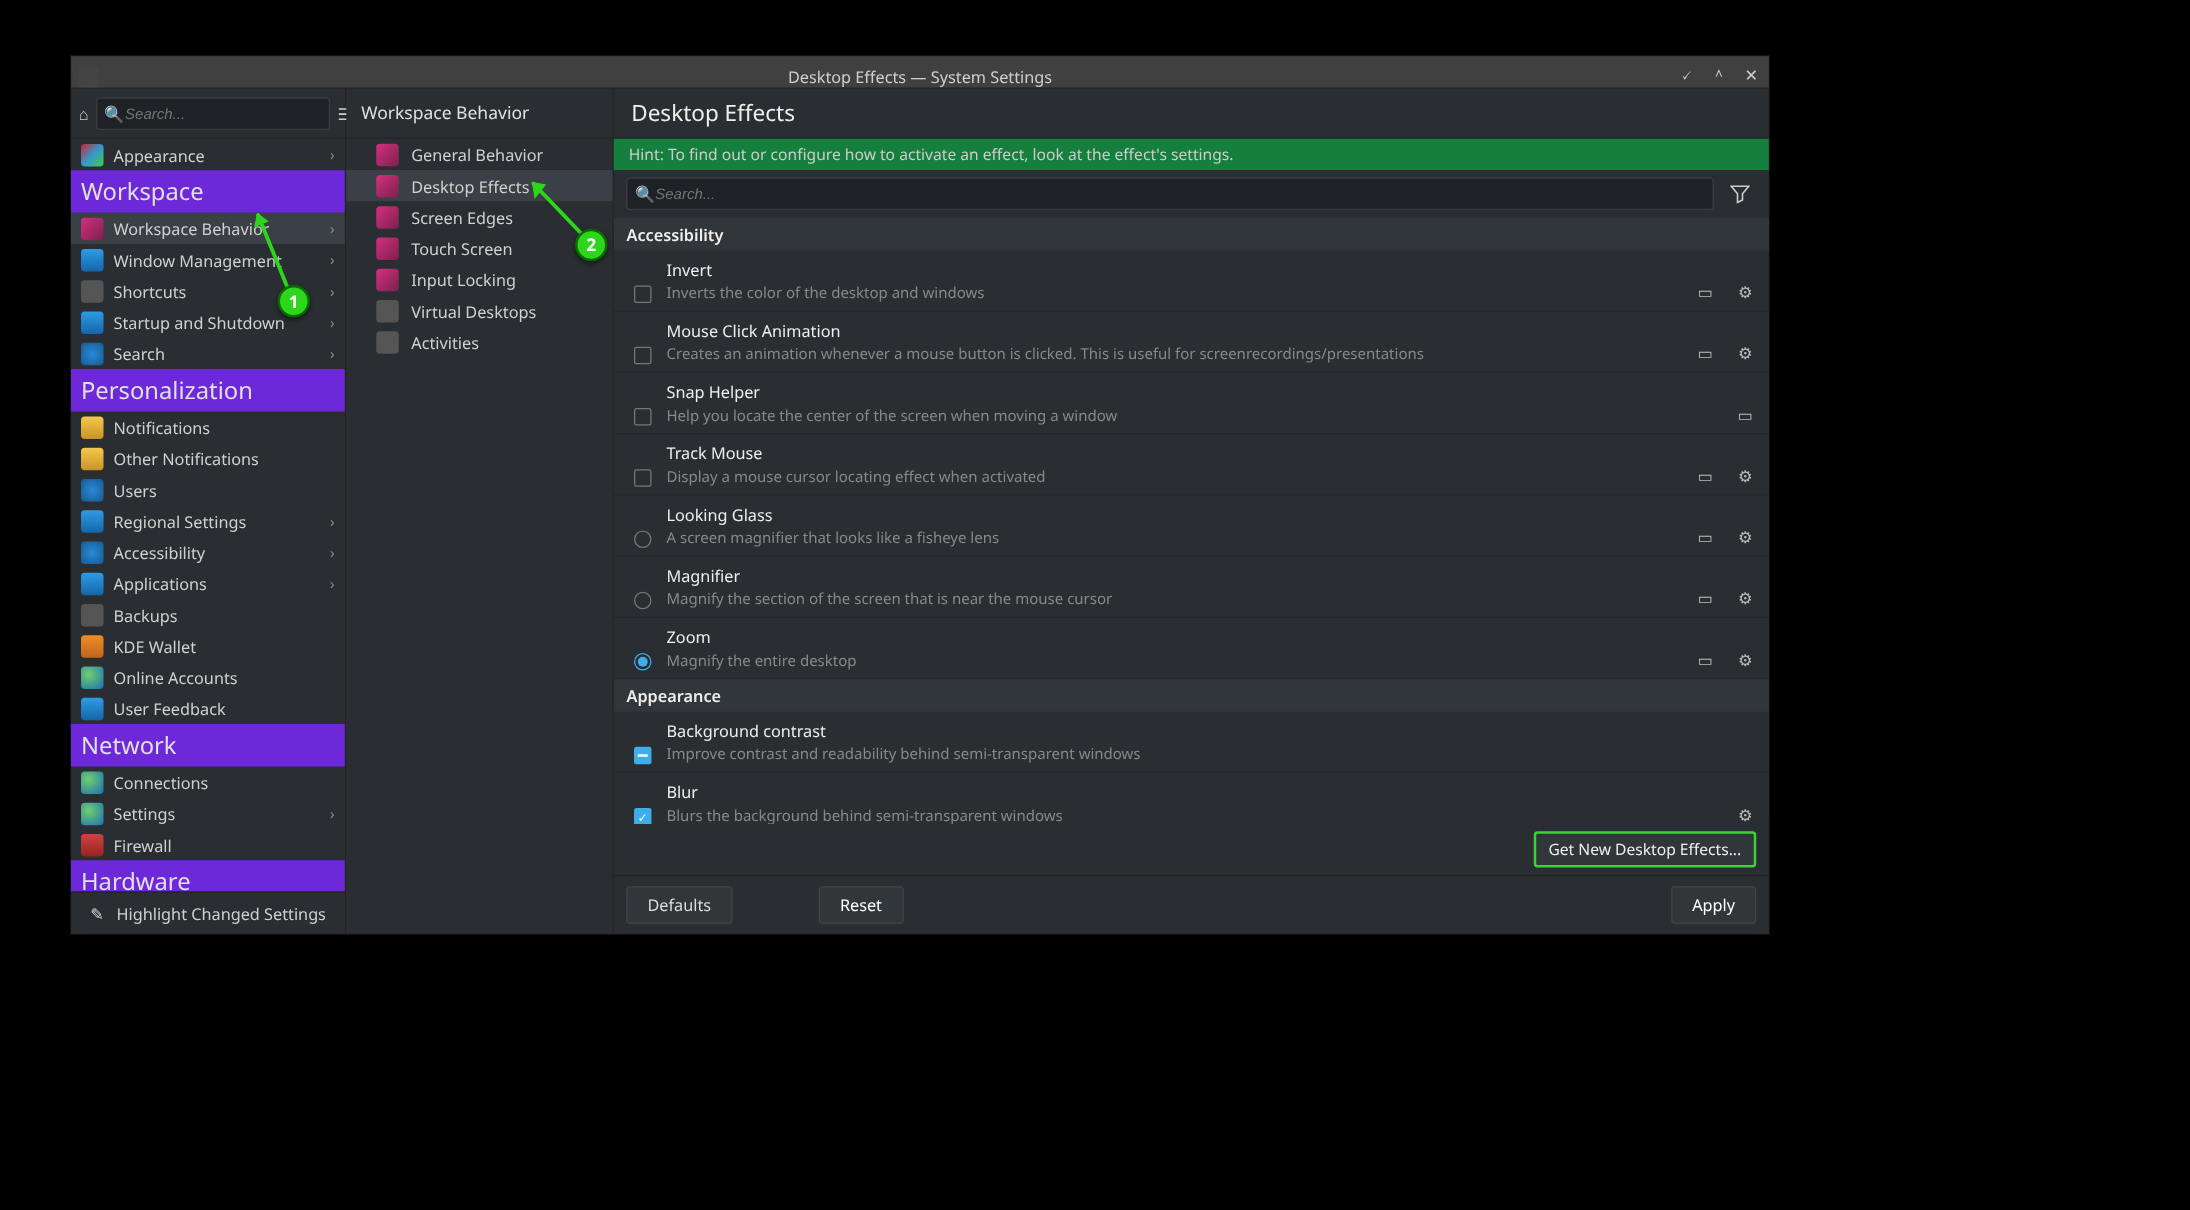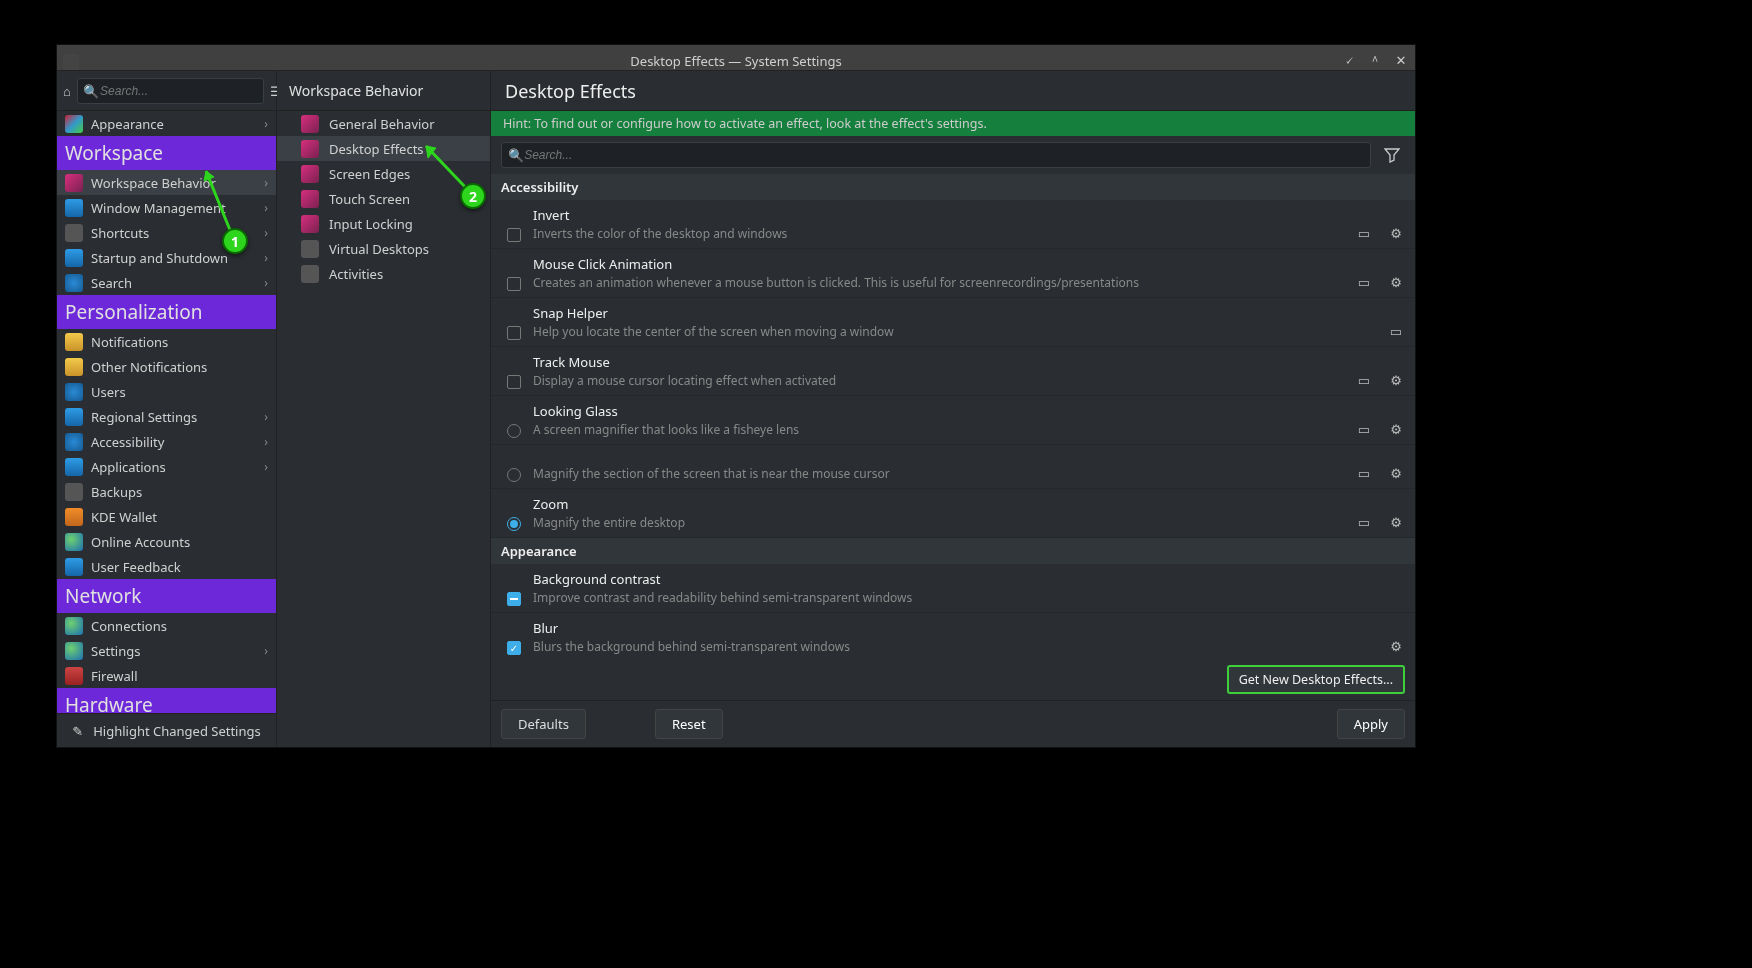--- a/index.html
+++ b/index.html
@@ -594,20 +594,21 @@
             <div class="row-btn">▭</div>
             <div class="row-btn">⚙</div>
           </div>
         </div>
 
         <div class="effect-row">
           <div class="control">
               <div class="radio"></div>
             </div>
           <div class="effect-text">
+            <div class="effect-name">Magnifier</div>
             <div class="effect-desc">Magnify the section of the screen that is near the mouse cursor</div>
           </div>
           <div class="row-buttons">
             <div class="row-btn">▭</div>
             <div class="row-btn">⚙</div>
           </div>
         </div>
 
         <div class="effect-row">
           <div class="control">

